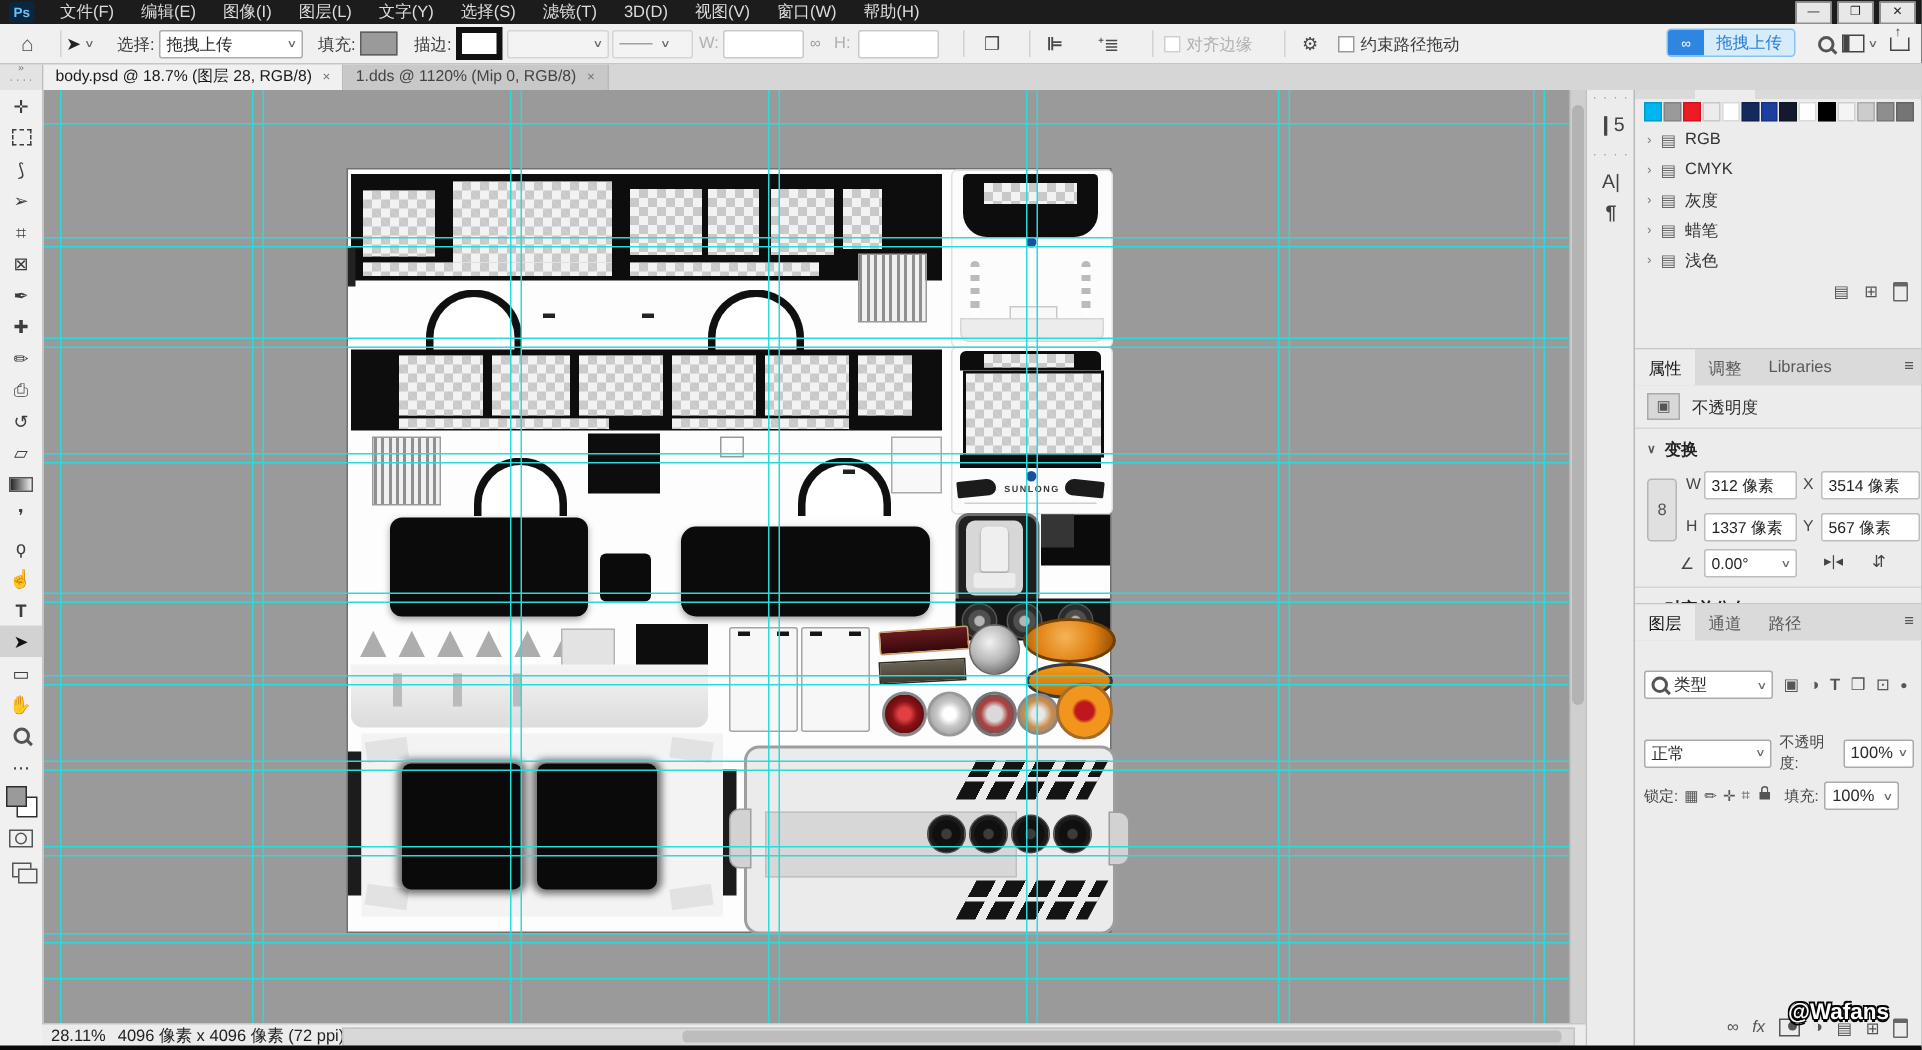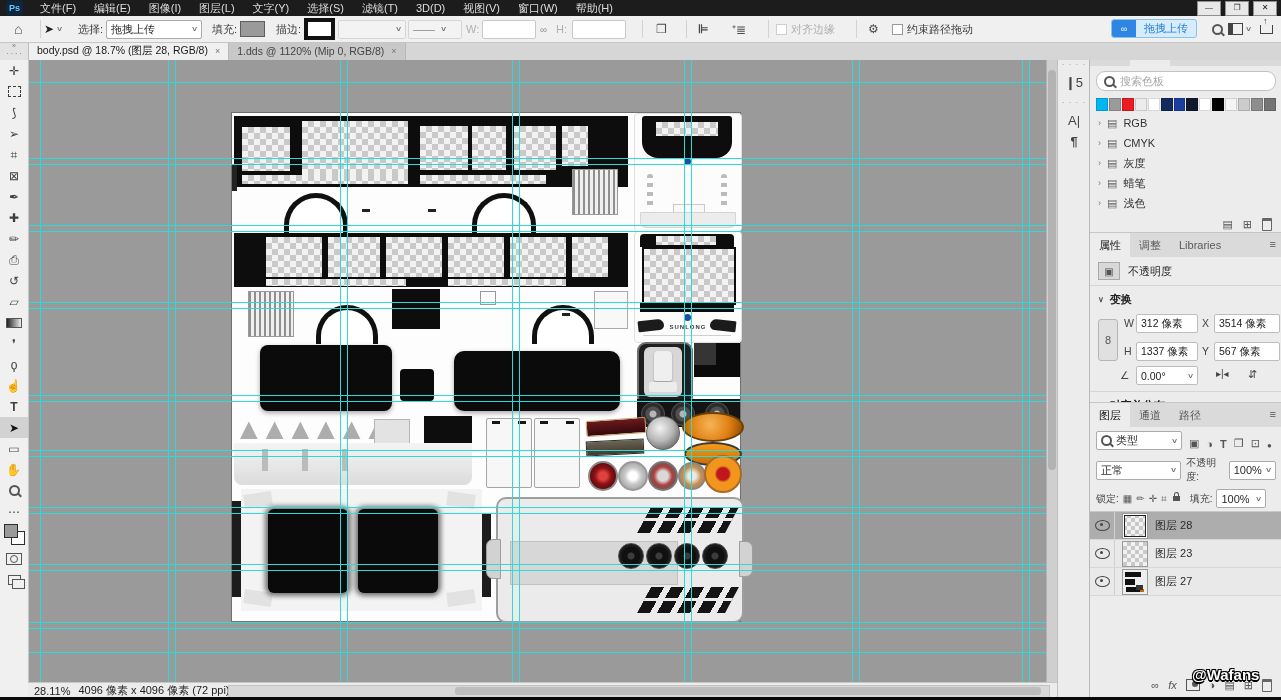--- a/index.html
+++ b/index.html
@@ -467,24 +467,20 @@
   <div id="panels">
 
     <div class="panel" style="top:0;height:190px;border-top:none;">
       <div class="ptabs">
         <div class="ptab">颜色</div>
         <div class="ptab on">色板</div>
         <div class="ptab">渐变</div>
         <div class="ptab">图案</div>
         <span class="pmenu">≡</span>
       </div>
-      <div class="srch">
-          <span class="mag"></span>
-          <span>搜索色板</span>
-        </div>
       <div class="swrow">
         <span class="sw" style="background: rgb(0, 182, 241);"></span>
         <span class="sw" style="background: rgb(154, 154, 154);"></span>
         <span class="sw" style="background: rgb(237, 28, 36);"></span>
         <span class="sw" style="background: rgb(236, 236, 236);"></span>
         <span class="sw" style="background: rgb(255, 255, 255);"></span>
         <span class="sw" style="background: rgb(18, 42, 92);"></span>
         <span class="sw" style="background: rgb(27, 63, 158);"></span>
         <span class="sw" style="background: rgb(20, 26, 46);"></span>
         <span class="sw" style="background: rgb(255, 255, 255);"></span>
@@ -567,21 +563,21 @@
         </div>
     </div>
 
     <div class="panel" style="top:360px;height:295px;">
       <div class="ptabs">
         <div class="ptab on">图层</div>
         <div class="ptab">通道</div>
         <div class="ptab">路径</div>
         <span class="pmenu">≡</span>
       </div>
-      <div style="display:flex;align-items:flex-end;padding:4px 6px;">
+      <div style="display:flex;align-items:center;padding:20px 6px;">
         <span class="dd" style="width:76px;justify-content:space-between;">
             <span style="display:flex;align-items:center;gap:4px;">
               <span class="mag"></span>
               <span>类型</span>
             </span>
             <span class="chev">∨</span>
           </span>
         <span class="lficon">▣</span>
         <span class="lficon">◑</span>
         <span class="lficon" style="font-weight:bold;">T</span>
@@ -606,43 +602,20 @@
         <span style="color:#555;font-size:10px;">✏</span>
         <span style="color:#555;font-size:10px;">✛</span>
         <span style="color:#555;font-size:10px;">⌗</span>
         <span class="lock"></span>
         <span class="flab" style="font-size:10px;margin-left:4px;">填充:</span>
         <span class="dd" style="width:40px;justify-content:space-between;">
             <span>100%</span>
             <span class="chev">∨</span>
           </span>
       </div>
-      <div style="border-top:1px solid #c9c9c9;">
-        <div class="lrow sel">
-          <span class="eyecell">
-              <span class="eye"></span>
-            </span>
-          <span class="thumb24 ck" style="box-shadow:inset 0 0 0 1px #fff, inset 2px 2px 0 0 #222, inset -2px -2px 0 0 #222;"></span>
-          <span>图层 28</span>
-        </div>
-        <div class="lrow">
-          <span class="eyecell">
-              <span class="eye"></span>
-            </span>
-          <span class="thumb24 ck"></span>
-          <span>图层 23</span>
-        </div>
-        <div class="lrow">
-          <span class="eyecell">
-              <span class="eye"></span>
-            </span>
-          <span class="thumb24" style="background:#eee;background-image:linear-gradient(#111,#111),linear-gradient(#111,#111),linear-gradient(#333,#333),linear-gradient(#c60,#c60),linear-gradient(#111,#111);background-size:16px 5px,10px 6px,7px 5px,4px 3px,14px 5px;background-position:2px 2px,2px 9px,13px 15px,17px 19px,3px 17px;background-repeat:no-repeat;"></span>
-          <span>图层 27</span>
-        </div>
-      </div>
       <div class="pfoot" style="position:absolute;bottom:2px;right:0;left:0;gap:9px;">
         <span>∞</span>
         <span style="font-style:italic;">fx</span>
         <span class="maski"></span>
         <span>◑</span>
         <span>▤</span>
         <span>⊞</span>
         <span class="trash"></span>
       </div>
     </div>

